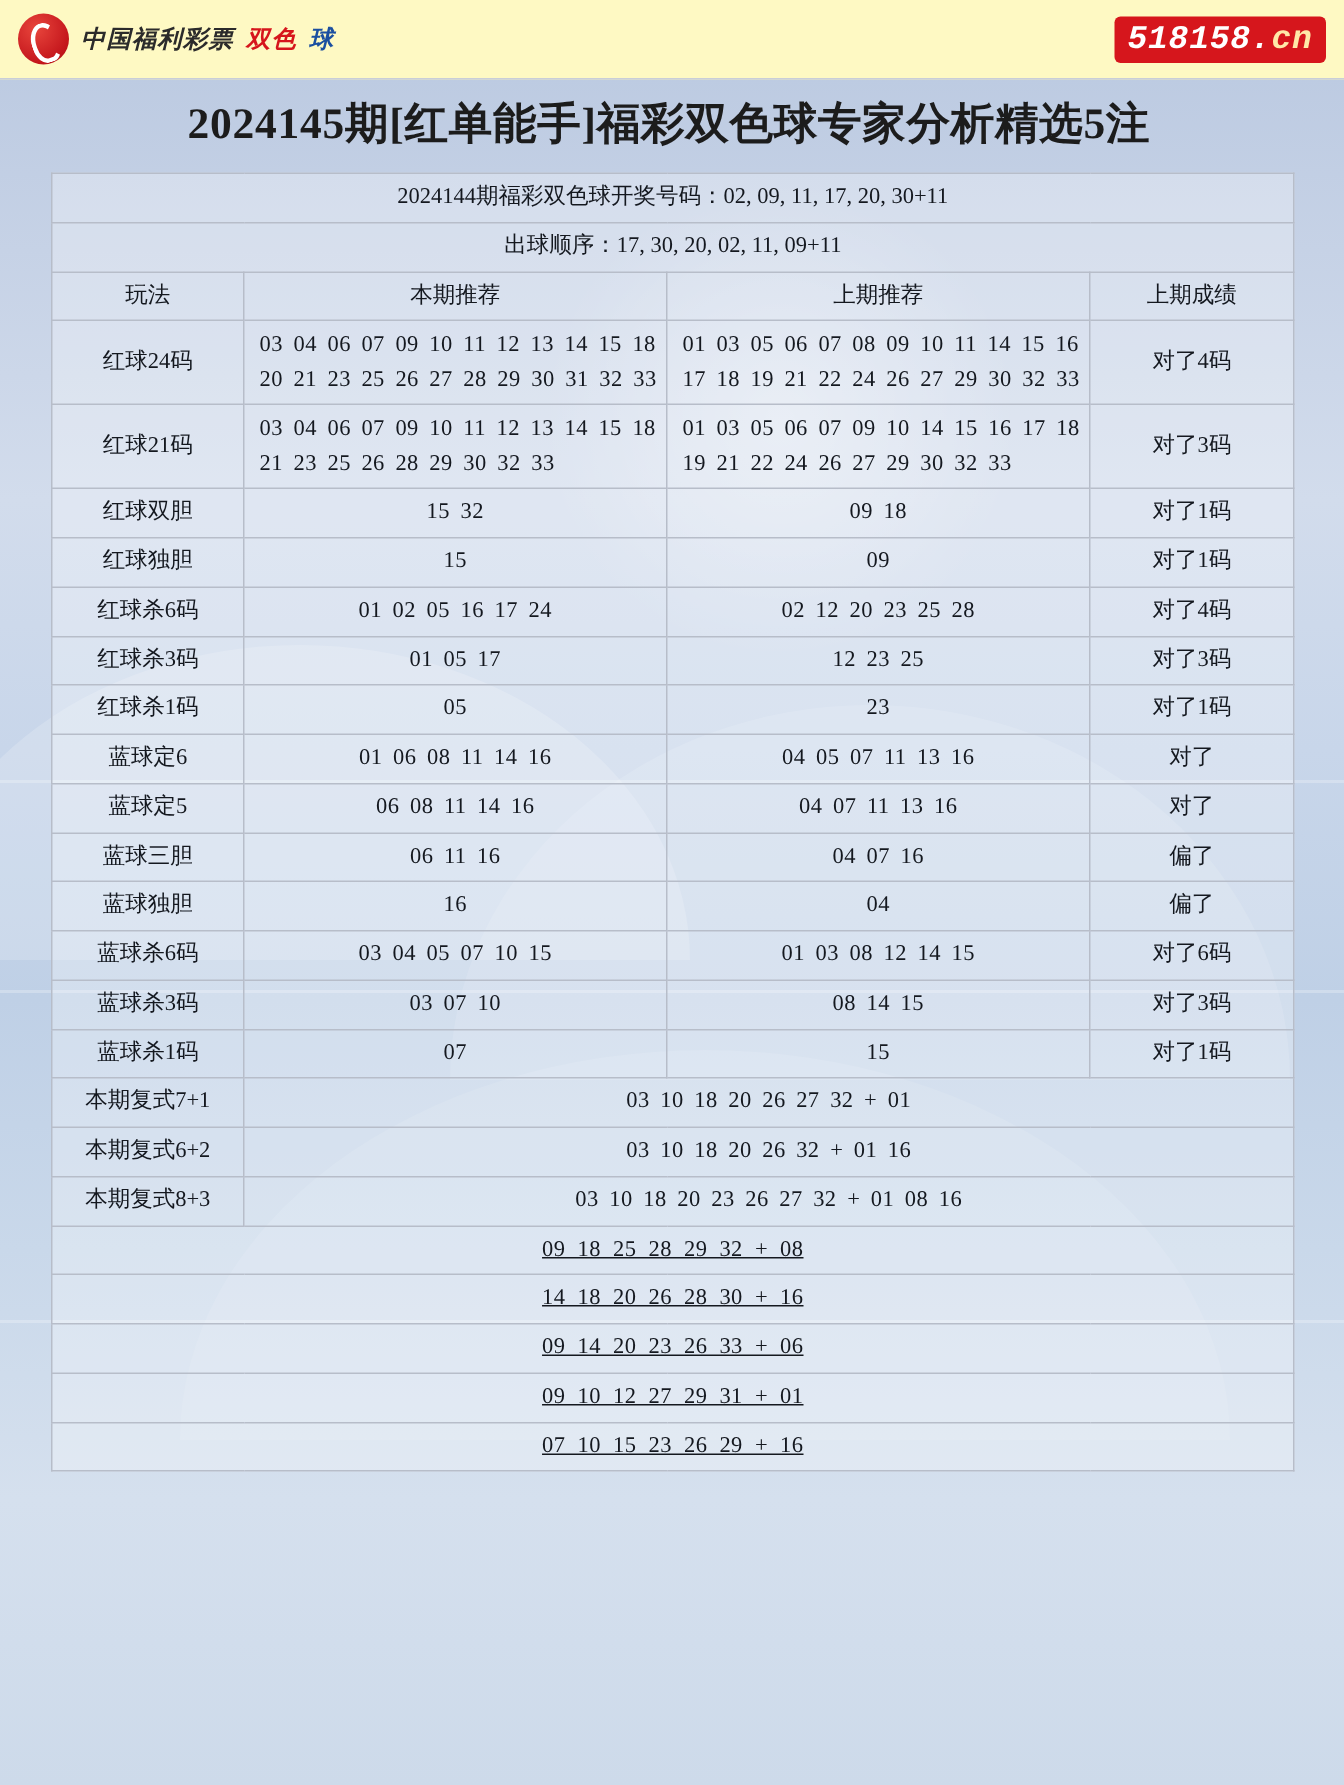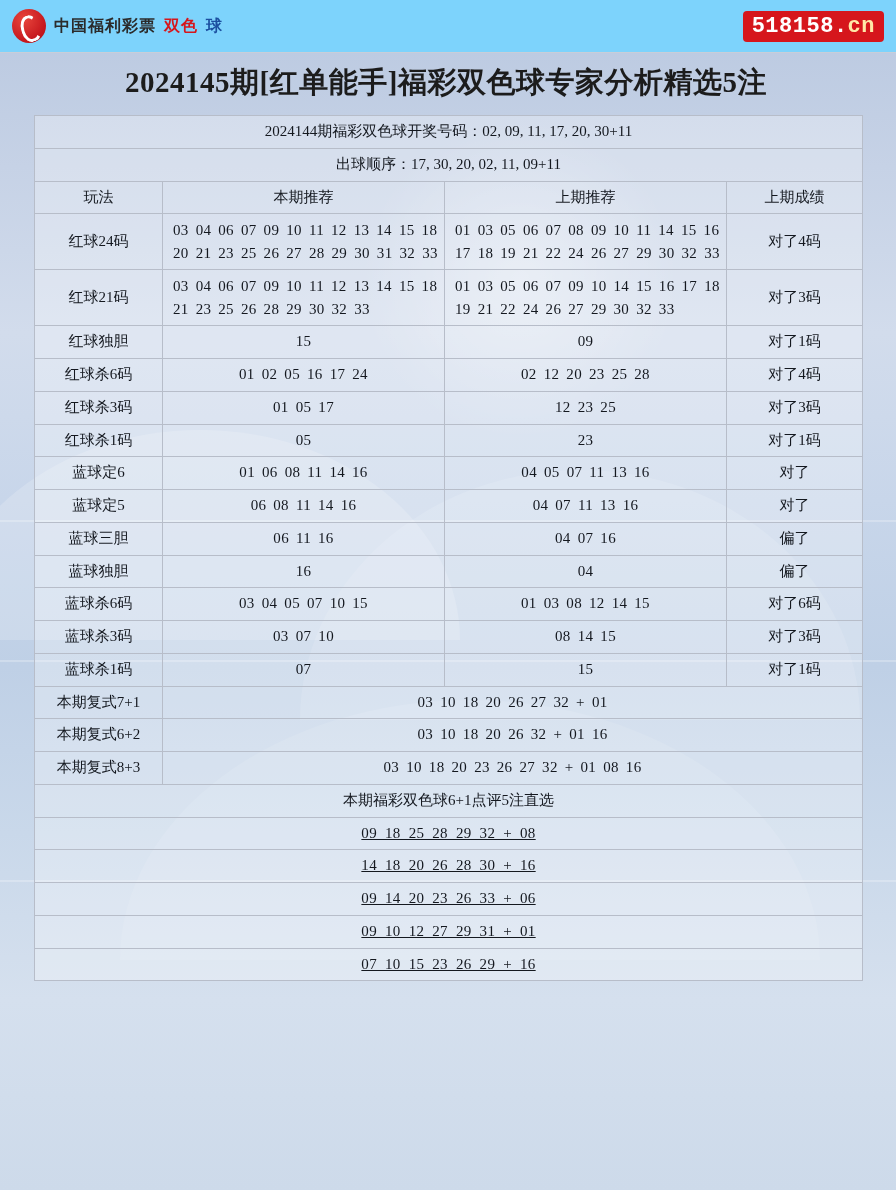--- a/index.html
+++ b/index.html
@@ -45,26 +45,27 @@
 
   .page {
     position: relative;
     z-index: 2;
     width: 896px;
   }
 
   
   .topbar {
     height: 53px;
-    background: #7dd3fc;
+    background: #fef9c3;
     border-bottom: 1px solid #c9ced8;
     display: flex;
     align-items: center;
     padding: 0 12px;
     box-sizing: border-box;
+    font-style: italic;
   }
   .logo-wrap {
     display: flex;
     align-items: center;
     gap: 8px;
   }
   .logo-mark {
     width: 34px; height: 34px;
     border-radius: 50%;
     background: radial-gradient(circle at 35% 30%, #e8453c 0%, #c4161c 70%, #a00f14 100%);
@@ -235,20 +236,26 @@
             <td class="nums left">01  03  05  06  07  08  09  10  11  14  15  16  17  18  19  21  22  24  26  27  29  30  32  33</td>
             <td>对了4码</td>
           </tr>
           <tr>
             <td class="label">红球21码</td>
             <td class="nums left">03  04  06  07  09  10  11  12  13  14  15  18  21  23  25  26  28  29  30  32  33</td>
             <td class="nums left">01  03  05  06  07  09  10  14  15  16  17  18  19  21  22  24  26  27  29  30  32  33</td>
             <td>对了3码</td>
           </tr>
           <tr>
+            <td class="label">红球双胆</td>
+            <td class="nums">15  32</td>
+            <td class="nums">09  18</td>
+            <td>对了1码</td>
+          </tr>
+          <tr>
             <td class="label">红球独胆</td>
             <td class="nums">15</td>
             <td class="nums">09</td>
             <td>对了1码</td>
           </tr>
           <tr>
             <td class="label">红球杀6码</td>
             <td class="nums">01  02  05  16  17  24</td>
             <td class="nums">02  12  20  23  25  28</td>
             <td>对了4码</td>
@@ -312,23 +319,20 @@
             <td class="nums pick" colspan="3">03  10  18  20  26  27  32  +  01</td>
           </tr>
           <tr>
             <td class="label">本期复式6+2</td>
             <td class="nums pick" colspan="3">03  10  18  20  26  32  +  01  16</td>
           </tr>
           <tr>
             <td class="label">本期复式8+3</td>
             <td class="nums pick" colspan="3">03  10  18  20  23  26  27  32  +  01  08  16</td>
           </tr>
-          <tr class="sec-title">
-            <td colspan="4">本期福彩双色球6+1点评5注直选</td>
-          </tr>
           <tr class="pick">
             <td colspan="4" class="nums">09  18  25  28  29  32  +  08</td>
           </tr>
           <tr class="pick">
             <td colspan="4" class="nums">14  18  20  26  28  30  +  16</td>
           </tr>
           <tr class="pick">
             <td colspan="4" class="nums">09  14  20  23  26  33  +  06</td>
           </tr>
           <tr class="pick">

